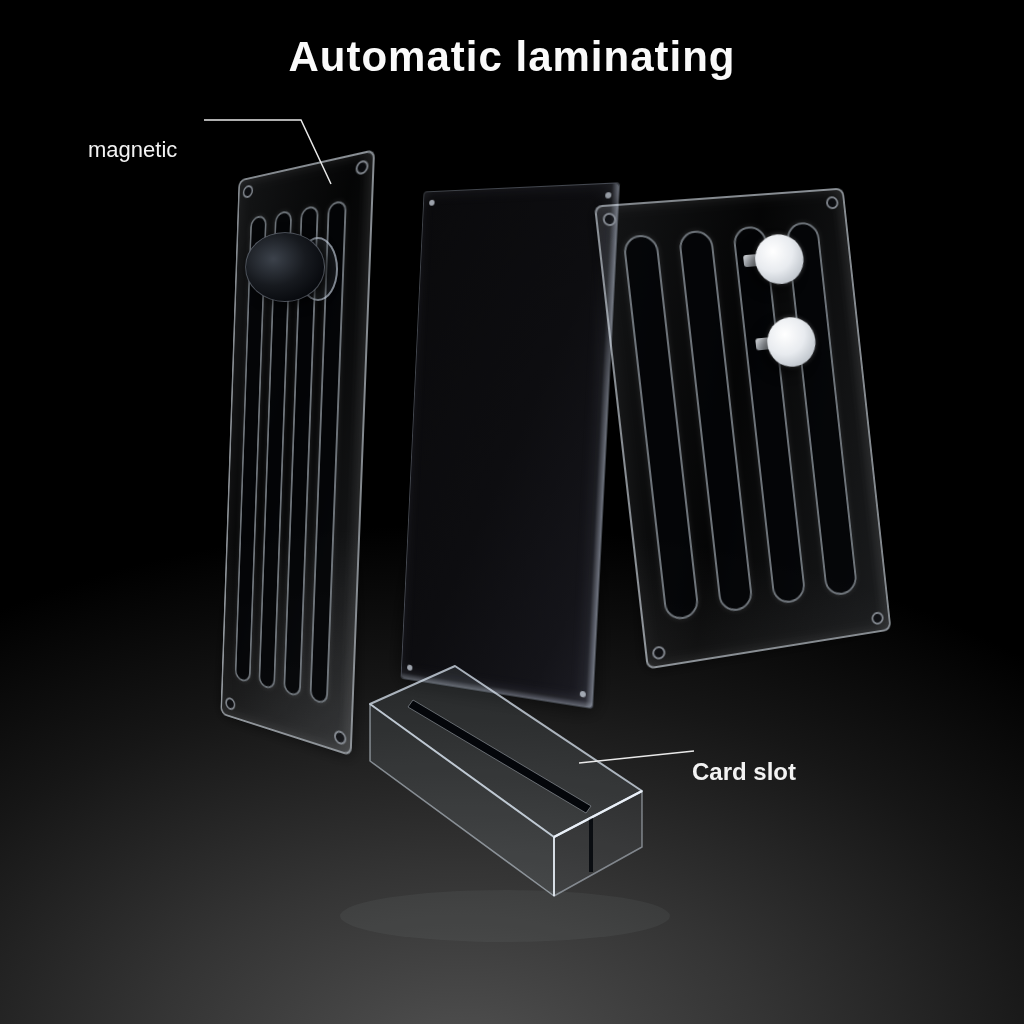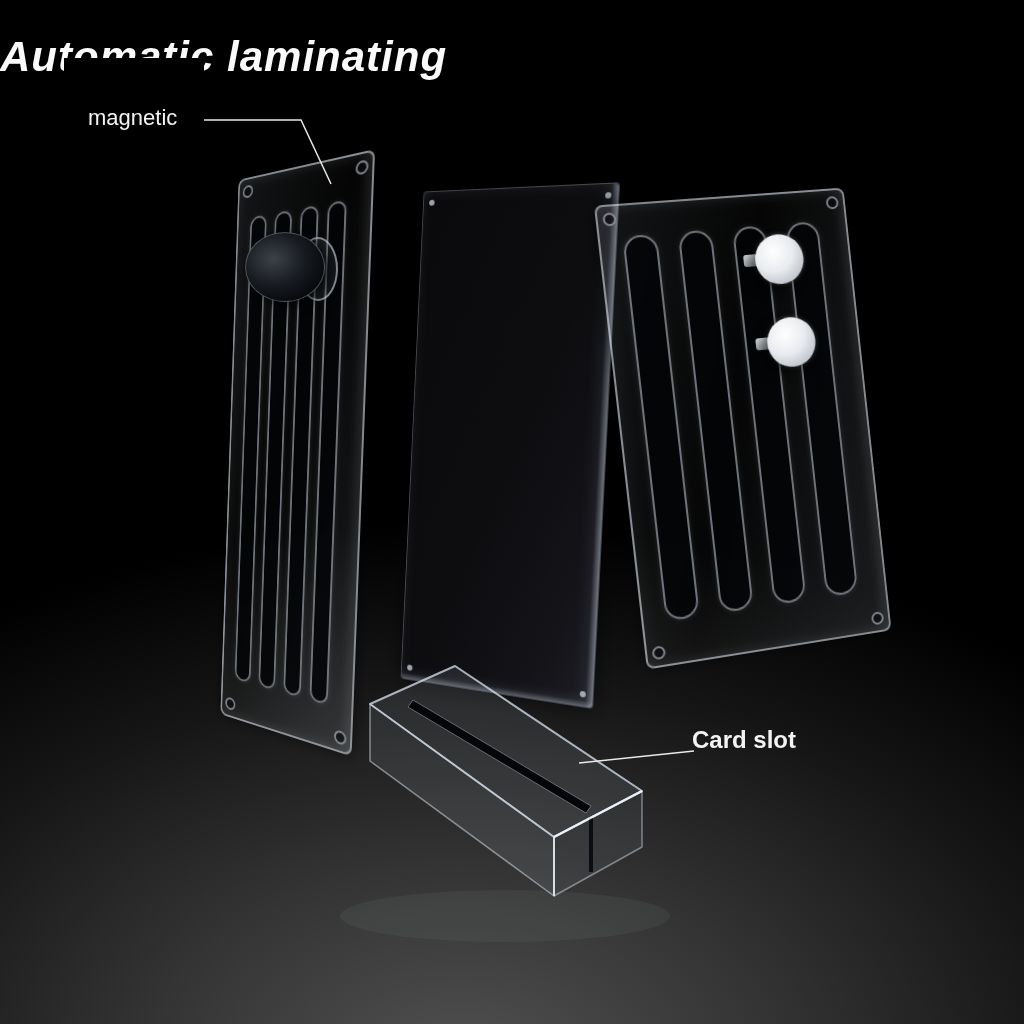--- a/index.html
+++ b/index.html
@@ -5,24 +5,24 @@
   html,body{margin:0;padding:0;background:#000;}
   .scene{
     position:relative;width:1024px;height:1024px;overflow:hidden;
     font-family:"Liberation Sans",sans-serif;
     background:
       radial-gradient(95% 60% at 45% 104%, #515151 0%, #343434 32%, #161616 62%, #000 88%),
       #000;
   }
   
   .title{
-    position:absolute;top:33px;left:0;width:100%;text-align:left;
-    color:#fafafa;font-size:42px;font-weight:600;letter-spacing:1px;font-style:italic;
+    position:absolute;top:33px;left:0;width:100%;text-align:center;
+    color:#fafafa;font-size:42px;font-weight:600;letter-spacing:1px;
   }
-  .label{position:absolute;color:#f3f3f3;z-index:7;}
+  .label{position:absolute;color:#f3f3f3;z-index:7;margin-top:32px;}
   .label-magnetic{left:88px;top:105px;font-size:22px;font-weight:400;}
   .label-cardslot{left:692px;top:726px;font-size:24px;font-weight:600;}
   .label-backdrop{position:absolute;left:64px;top:58px;width:140px;height:104px;background:#000;z-index:6;}
   
   .panel{position:absolute;z-index:2;}
   .glass{
     background:linear-gradient(105deg, rgba(200,210,222,0.10), rgba(150,160,172,0.03) 45%, rgba(210,220,232,0.13));
     border:2px solid rgba(214,222,230,0.60);
     border-radius:8px;
     box-shadow:inset 0 0 22px rgba(255,255,255,0.06), inset -5px 0 12px rgba(255,255,255,0.07), 0 0 16px rgba(0,0,0,0.55);

